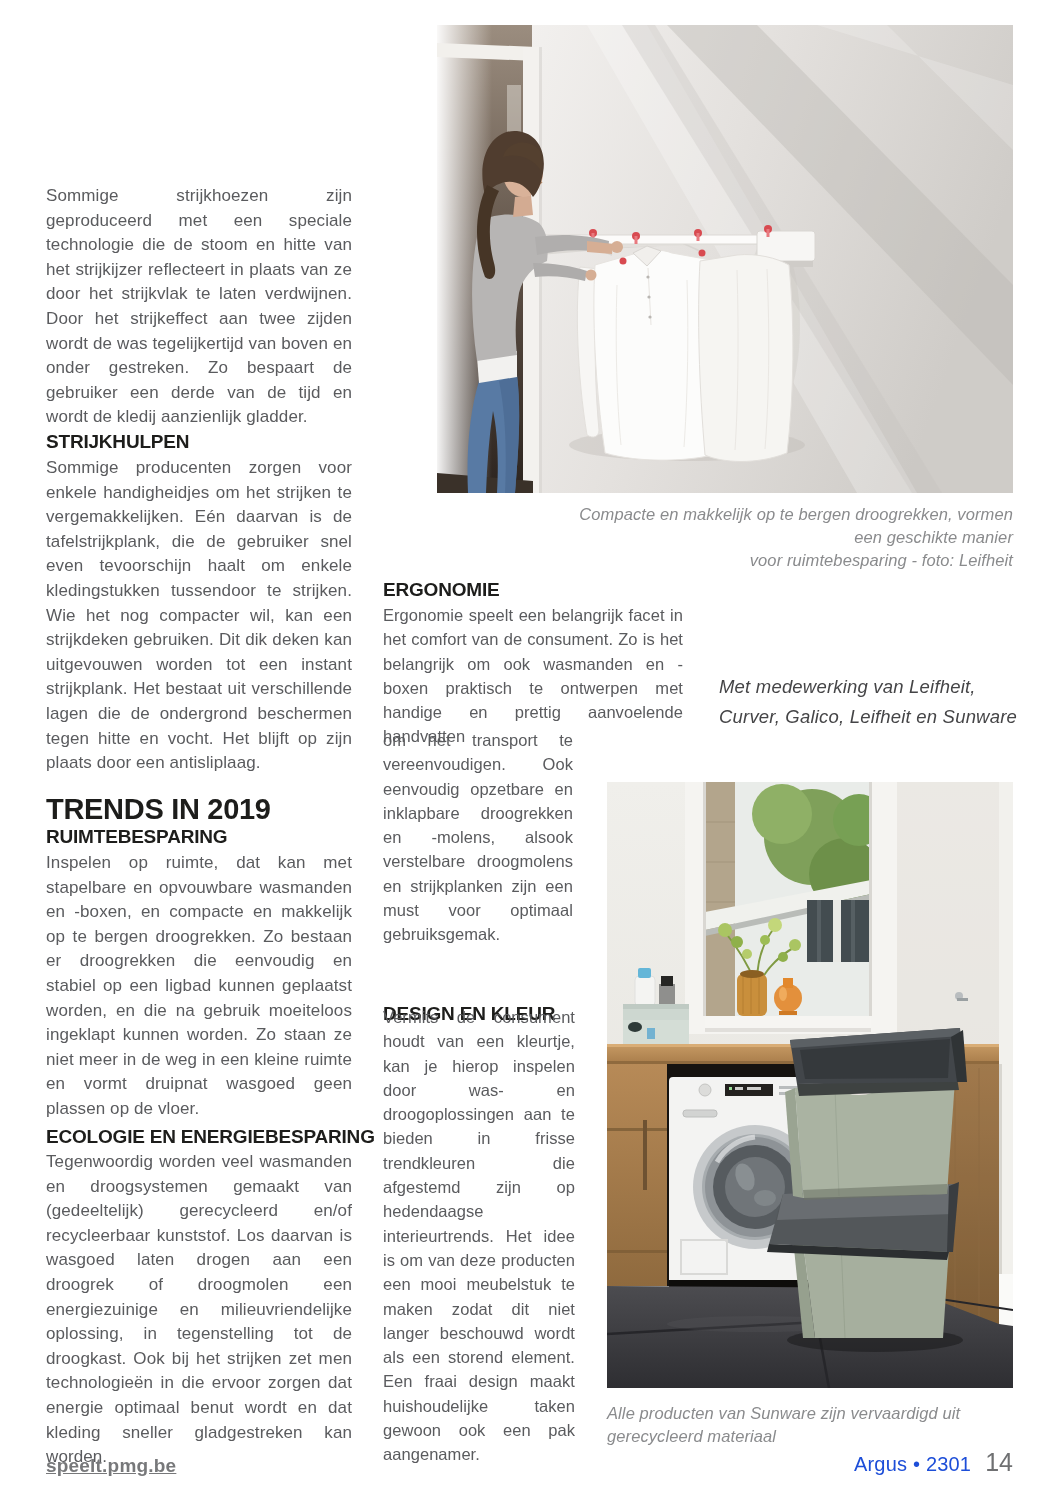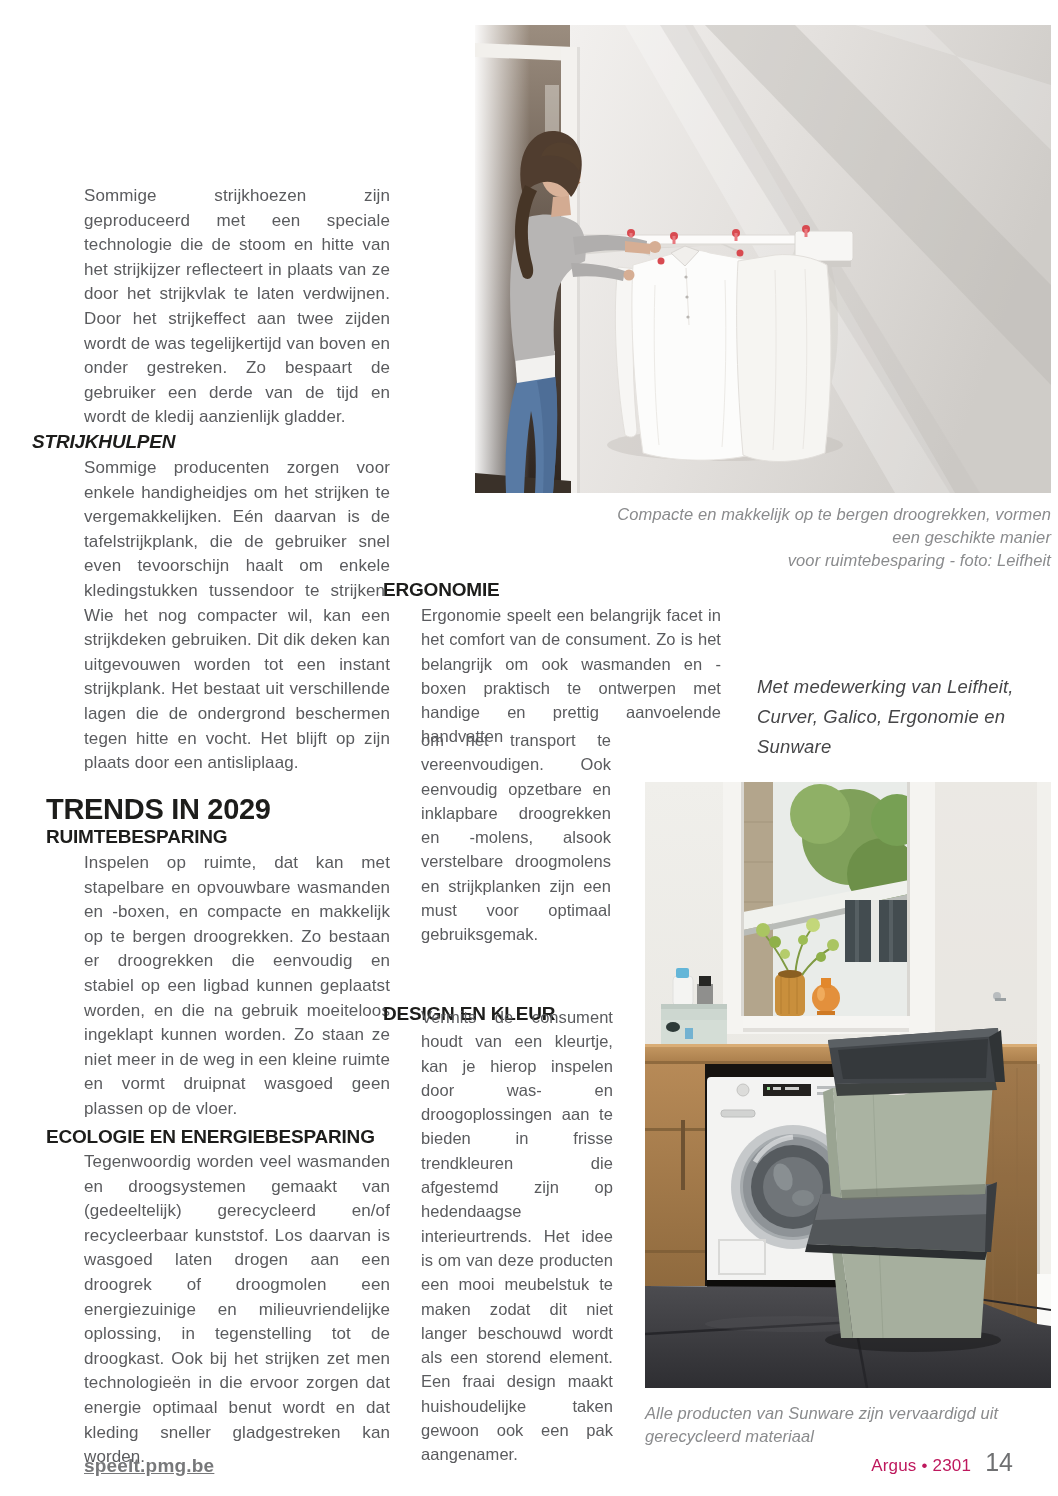--- a/index.html
+++ b/index.html
@@ -1,20 +1,20 @@
 <!DOCTYPE html>
 <html lang="nl"><head>
 <meta charset="utf-8">
 <style>
   html,body{margin:0;padding:0;background:#ffffff;}
   .page{
     position:relative;width:1058px;height:1496px;background:#ffffff;
     font-family:"Liberation Sans",sans-serif;overflow:hidden;
   }
-  .abs{position:absolute;margin-left:38px;}
+  .abs{position:absolute;}
   
   .body-text{
     font-size:17px;line-height:24.6px;color:#5a5b5e;text-align:justify;
     letter-spacing:.1px;
   }
   .mid-text{font-size:16.5px;line-height:24.3px;color:#5a5b5e;text-align:justify;letter-spacing:.05px;}
   .h-sub{
     font-size:19px;font-weight:bold;color:#1d1d1b;letter-spacing:-0.2px;margin:0;
   }
   .h-big{
@@ -25,34 +25,34 @@
   }
   .credit{
     font-size:18.5px;line-height:30px;font-style:italic;color:#454547;letter-spacing:.2px;
   }
   .photo{overflow:hidden;}
   .photo svg{display:block;}
   .footer-link{
     font-size:19px;font-weight:600;color:#77787a;text-decoration:underline;letter-spacing:.2px;
   }
   .footer-right{display:flex;align-items:baseline;gap:14px;}
-  .footer-issue{font-size:17px;color:#be185d;letter-spacing:.2px;}
+  .footer-issue{font-size:20px;color:#1d4ed8;letter-spacing:.2px;}
   .footer-page{font-size:25px;color:#6f7072;}
 </style>
 </head>
 <body>
 
 <div class="page">
 
   <div class="abs body-text" style="left:46px;top:184px;width:306px;">Sommige strijkhoezen zijn geproduceerd met een speciale technologie die de stoom en hitte van het strijkijzer reflecteert in plaats van ze door het strijkvlak te laten verdwijnen. Door het strijkeffect aan twee zijden wordt de was tegelijkertijd van boven en onder gestreken. Zo bespaart de gebruiker een derde van de tijd en wordt de kledij aanzienlijk gladder.</div>
 
-  <h3 class="abs h-sub" style="left:32px;top:431px;font-style:italic;">STRIJKHULPEN</h3>
+  <h3 class="abs h-sub" style="left:46px;top:431px;">STRIJKHULPEN</h3>
   <div class="abs body-text" style="left:46px;top:456px;width:306px;">Sommige producenten zorgen voor enkele handigheidjes om het strijken te vergemakkelijken. Eén daarvan is de tafelstrijkplank, die de gebruiker snel even tevoorschijn haalt om enkele kledingstukken tussendoor te strijken. Wie het nog compacter wil, kan een strijkdeken gebruiken. Dit dik deken kan uitgevouwen worden tot een instant strijkplank. Het bestaat uit verschillende lagen die de ondergrond beschermen tegen hitte en vocht. Het blijft op zijn plaats door een antisliplaag.</div>
 
-  <h2 class="abs h-big" style="left:46px;top:793px;">TRENDS IN 2029</h2>
+  <h2 class="abs h-big" style="left:46px;top:793px;">TRENDS IN 2019</h2>
   <h3 class="abs h-sub" style="left:46px;top:826px;">RUIMTEBESPARING</h3>
   <div class="abs body-text" style="left:46px;top:851px;width:306px;">Inspelen op ruimte, dat kan met stapelbare en opvouwbare wasmanden en -boxen, en compacte en makkelijk op te bergen droogrekken. Zo bestaan er droogrekken die eenvoudig en stabiel op een ligbad kunnen geplaatst worden, en die na gebruik moeiteloos ingeklapt kunnen worden. Zo staan ze niet meer in de weg in een kleine ruimte en vormt druipnat wasgoed geen plassen op de vloer.</div>
 
   <h3 class="abs h-sub" style="left:46px;top:1126px;">ECOLOGIE EN ENERGIEBESPARING</h3>
   <div class="abs body-text" style="left:46px;top:1150px;width:306px;">Tegenwoordig worden veel wasmanden en droogsystemen gemaakt van (gedeeltelijk) gerecycleerd en/of recycleerbaar kunststof. Los daarvan is wasgoed laten drogen aan een droogrek of droogmolen een energiezuinige en milieuvriendelijke oplossing, in tegenstelling tot de droogkast. Ook bij het strijken zet men technologieën in die ervoor zorgen dat energie optimaal benut wordt en dat kleding sneller gladgestreken kan worden.</div>
 
   <div class="abs photo" style="left:437px;top:25px;width:576px;height:468px;">
     <svg width="576" height="468" viewBox="0 0 576 468" xmlns="http://www.w3.org/2000/svg">
       <defs>
         <linearGradient id="wallG" x1="0" y1="0" x2="1" y2="0.35">
@@ -158,21 +158,21 @@
 
   <h3 class="abs h-sub" style="left:383px;top:579px;">ERGONOMIE</h3>
   <div class="abs mid-text" style="left:383px;top:603px;width:300px;">Ergonomie speelt een belangrijk facet in het comfort van de consument. Zo is het belangrijk om ook wasmanden en -boxen praktisch te ontwerpen met handige en prettig aanvoelende handvatten</div>
   <div class="abs mid-text" style="left:383px;top:728px;width:190px;">om het transport te vereenvoudigen. Ook eenvoudig opzetbare en inklapbare droogrekken en -molens, alsook verstelbare droogmolens en strijkplanken zijn een must voor optimaal gebruiksgemak.</div>
 
   <h3 class="abs h-sub" style="left:383px;top:1003px;">DESIGN EN KLEUR</h3>
   <div class="abs mid-text" style="left:383px;top:1005px;width:192px;">Vermits de consument houdt van een kleurtje, kan je hierop inspelen door was- en droogoplossingen aan te bieden in frisse trendkleuren die afgestemd zijn op hedendaagse interieurtrends. Het idee is om van deze producten een mooi meubelstuk te maken zodat dit niet langer beschouwd wordt als een storend element. Een fraai design maakt huishoudelijke taken gewoon ook een pak aangenamer.</div>
 
   <div class="abs" style="left:719px;top:672px;">
     <div class="credit">Met medewerking van Leifheit,</div>
-    <div class="credit">Curver, Galico, Ergonomie en Sunware</div>
+    <div class="credit">Curver, Galico, Leifheit en Sunware</div>
   </div>
 
   <div class="abs photo" style="left:607px;top:782px;width:406px;height:606px;">
     <svg width="406" height="606" viewBox="0 0 406 606" xmlns="http://www.w3.org/2000/svg">
       <defs>
         <linearGradient id="wallB" x1="0" y1="0" x2="0" y2="1">
           <stop offset="0" stop-color="#f0efeb"></stop>
             <stop offset="1" stop-color="#e4e2dc"></stop>
         </linearGradient>
         <linearGradient id="woodV" x1="0" y1="0" x2="0" y2="1">

